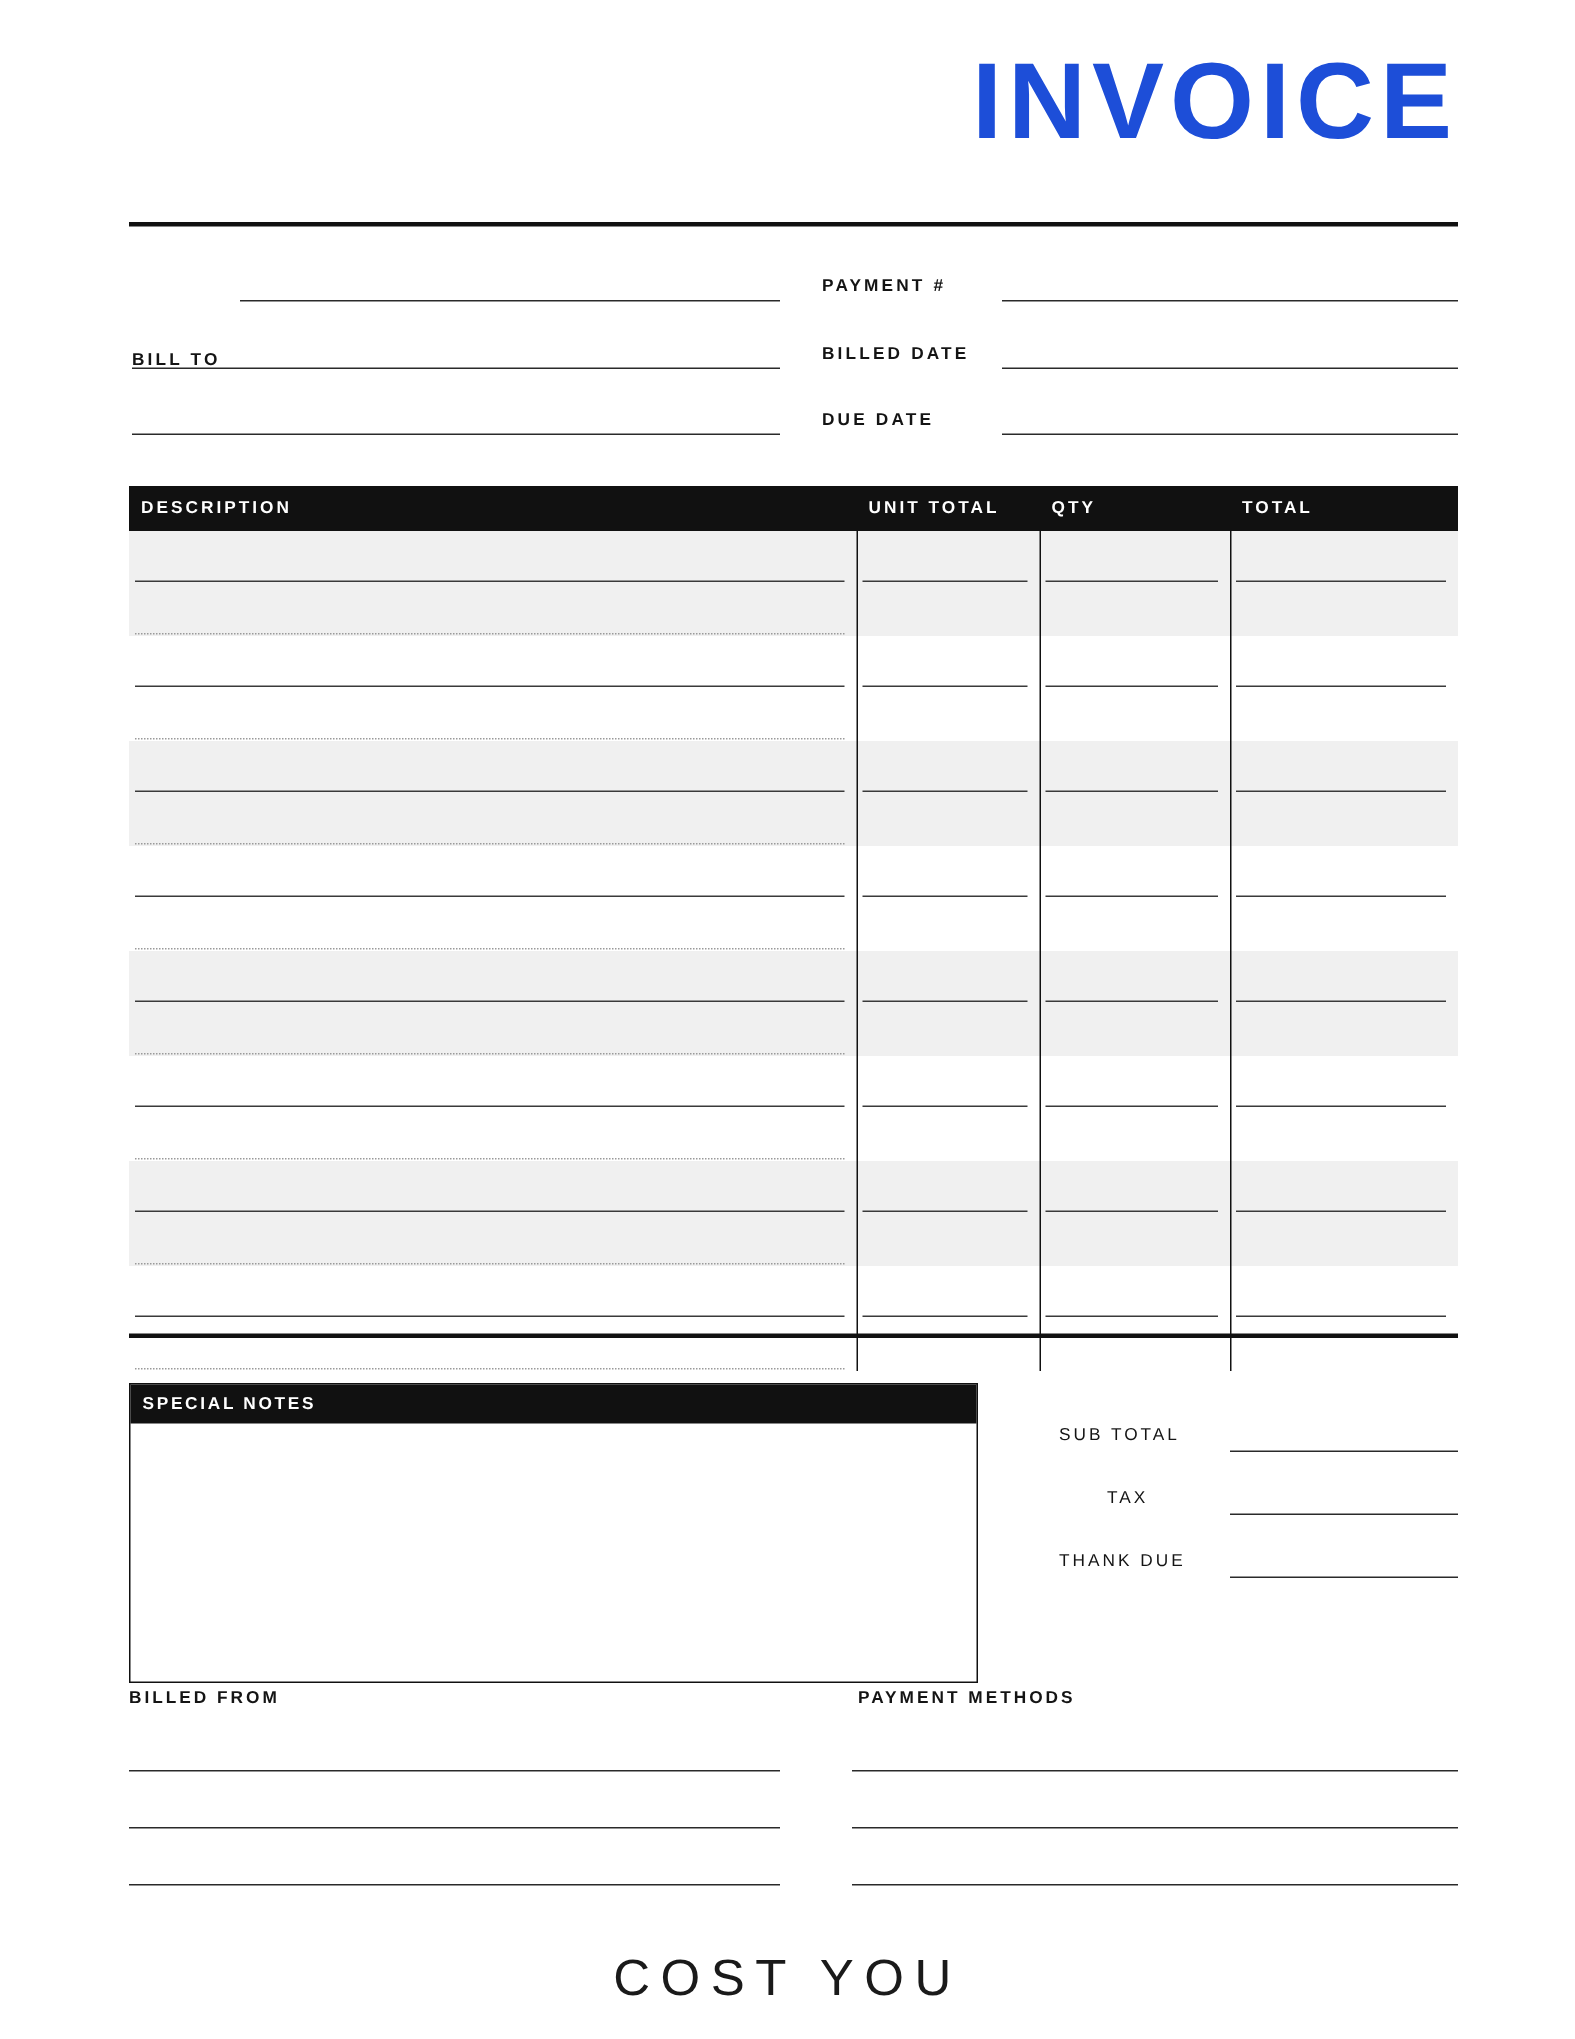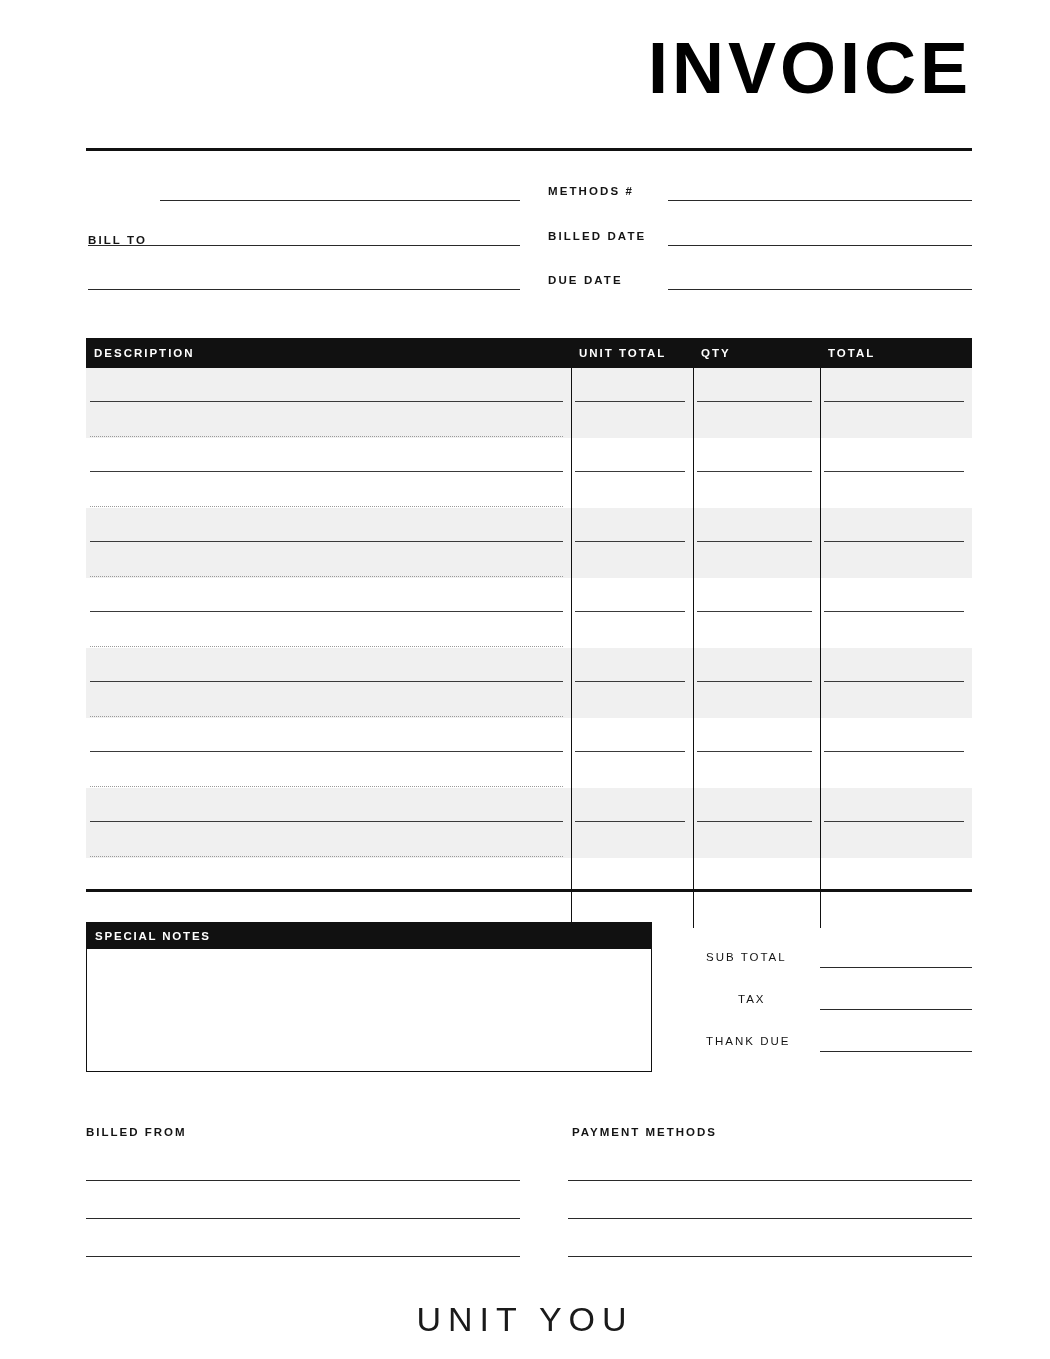--- a/index.html
+++ b/index.html
@@ -20,21 +20,21 @@
 
   
   .title {
     position: absolute;
     top: 32px;
     right: 78px;
     font-size: 72px;
     font-weight: 700;
     letter-spacing: 4px;
     line-height: 1;
-    color: #000000;
+    color: #1d4ed8;
   }
   .title-rule {
     position: absolute;
     left: 86px;
     right: 78px;
     top: 148px;
     height: 3px;
     background: #111111;
   }
 
@@ -71,21 +71,20 @@
     left: 86px;
     top: 324px;
     width: 886px;
   }
   .table-head {
     display: flex;
     background: #111111;
     color: #ffffff;
     height: 30px;
     align-items: center;
-    margin-top: 14px;
   }
   .th {
     font-size: 11.5px;
     font-weight: 700;
     letter-spacing: 2px;
     padding-left: 8px;
   }
   .th-desc  { width: 485px; }
   .th-unit  { width: 122px; }
   .th-qty   { width: 127px; }
@@ -145,21 +144,21 @@
     height: 3px;
     background: #111111;
   }
 
   
   .notes-box {
     position: absolute;
     left: 86px;
     top: 922px;
     width: 566px;
-    height: 150px;
+    height: 200px;
     border: 1.5px solid #111111;
     background: #ffffff;
   }
   .notes-head {
     height: 26px;
     background: #111111;
     color: #ffffff;
     display: flex;
     align-items: center;
   }
@@ -241,21 +240,21 @@
 <div class="page">
 
   <div class="title">INVOICE</div>
   <div class="title-rule"></div>
 
   <div class="meta-label" id="bill-to-label">BILL TO</div>
   <div class="meta-line" id="bill-line-1"></div>
   <div class="meta-line" id="bill-line-2"></div>
   <div class="meta-line" id="bill-line-3"></div>
 
-  <div class="meta-label" id="invoice-no-label">METHODS #</div>
+  <div class="meta-label" id="invoice-no-label">PAYMENT #</div>
   <div class="meta-label" id="invoice-date-label">BILLED DATE</div>
   <div class="meta-label" id="due-date-label">DUE DATE</div>
   <div class="meta-line" id="meta-line-1"></div>
   <div class="meta-line" id="meta-line-2"></div>
   <div class="meta-line" id="meta-line-3"></div>
 
   <div class="table">
     <div class="table-head">
       <div class="th th-desc">DESCRIPTION</div>
       <div class="th th-unit">UNIT TOTAL</div>
@@ -418,14 +417,14 @@
   <div class="foot-label" id="billed-from-label">BILLED FROM</div>
   <div class="foot-line fl-left" id="fl-l1"></div>
   <div class="foot-line fl-left" id="fl-l2"></div>
   <div class="foot-line fl-left" id="fl-l3"></div>
 
   <div class="foot-label" id="payment-methods-label">PAYMENT METHODS</div>
   <div class="foot-line fl-right" id="fl-r1"></div>
   <div class="foot-line fl-right" id="fl-r2"></div>
   <div class="foot-line fl-right" id="fl-r3"></div>
 
-  <div class="thankyou">UNIT YOU</div>
+  <div class="thankyou">COST YOU</div>
 </div>
 
 </body></html>

